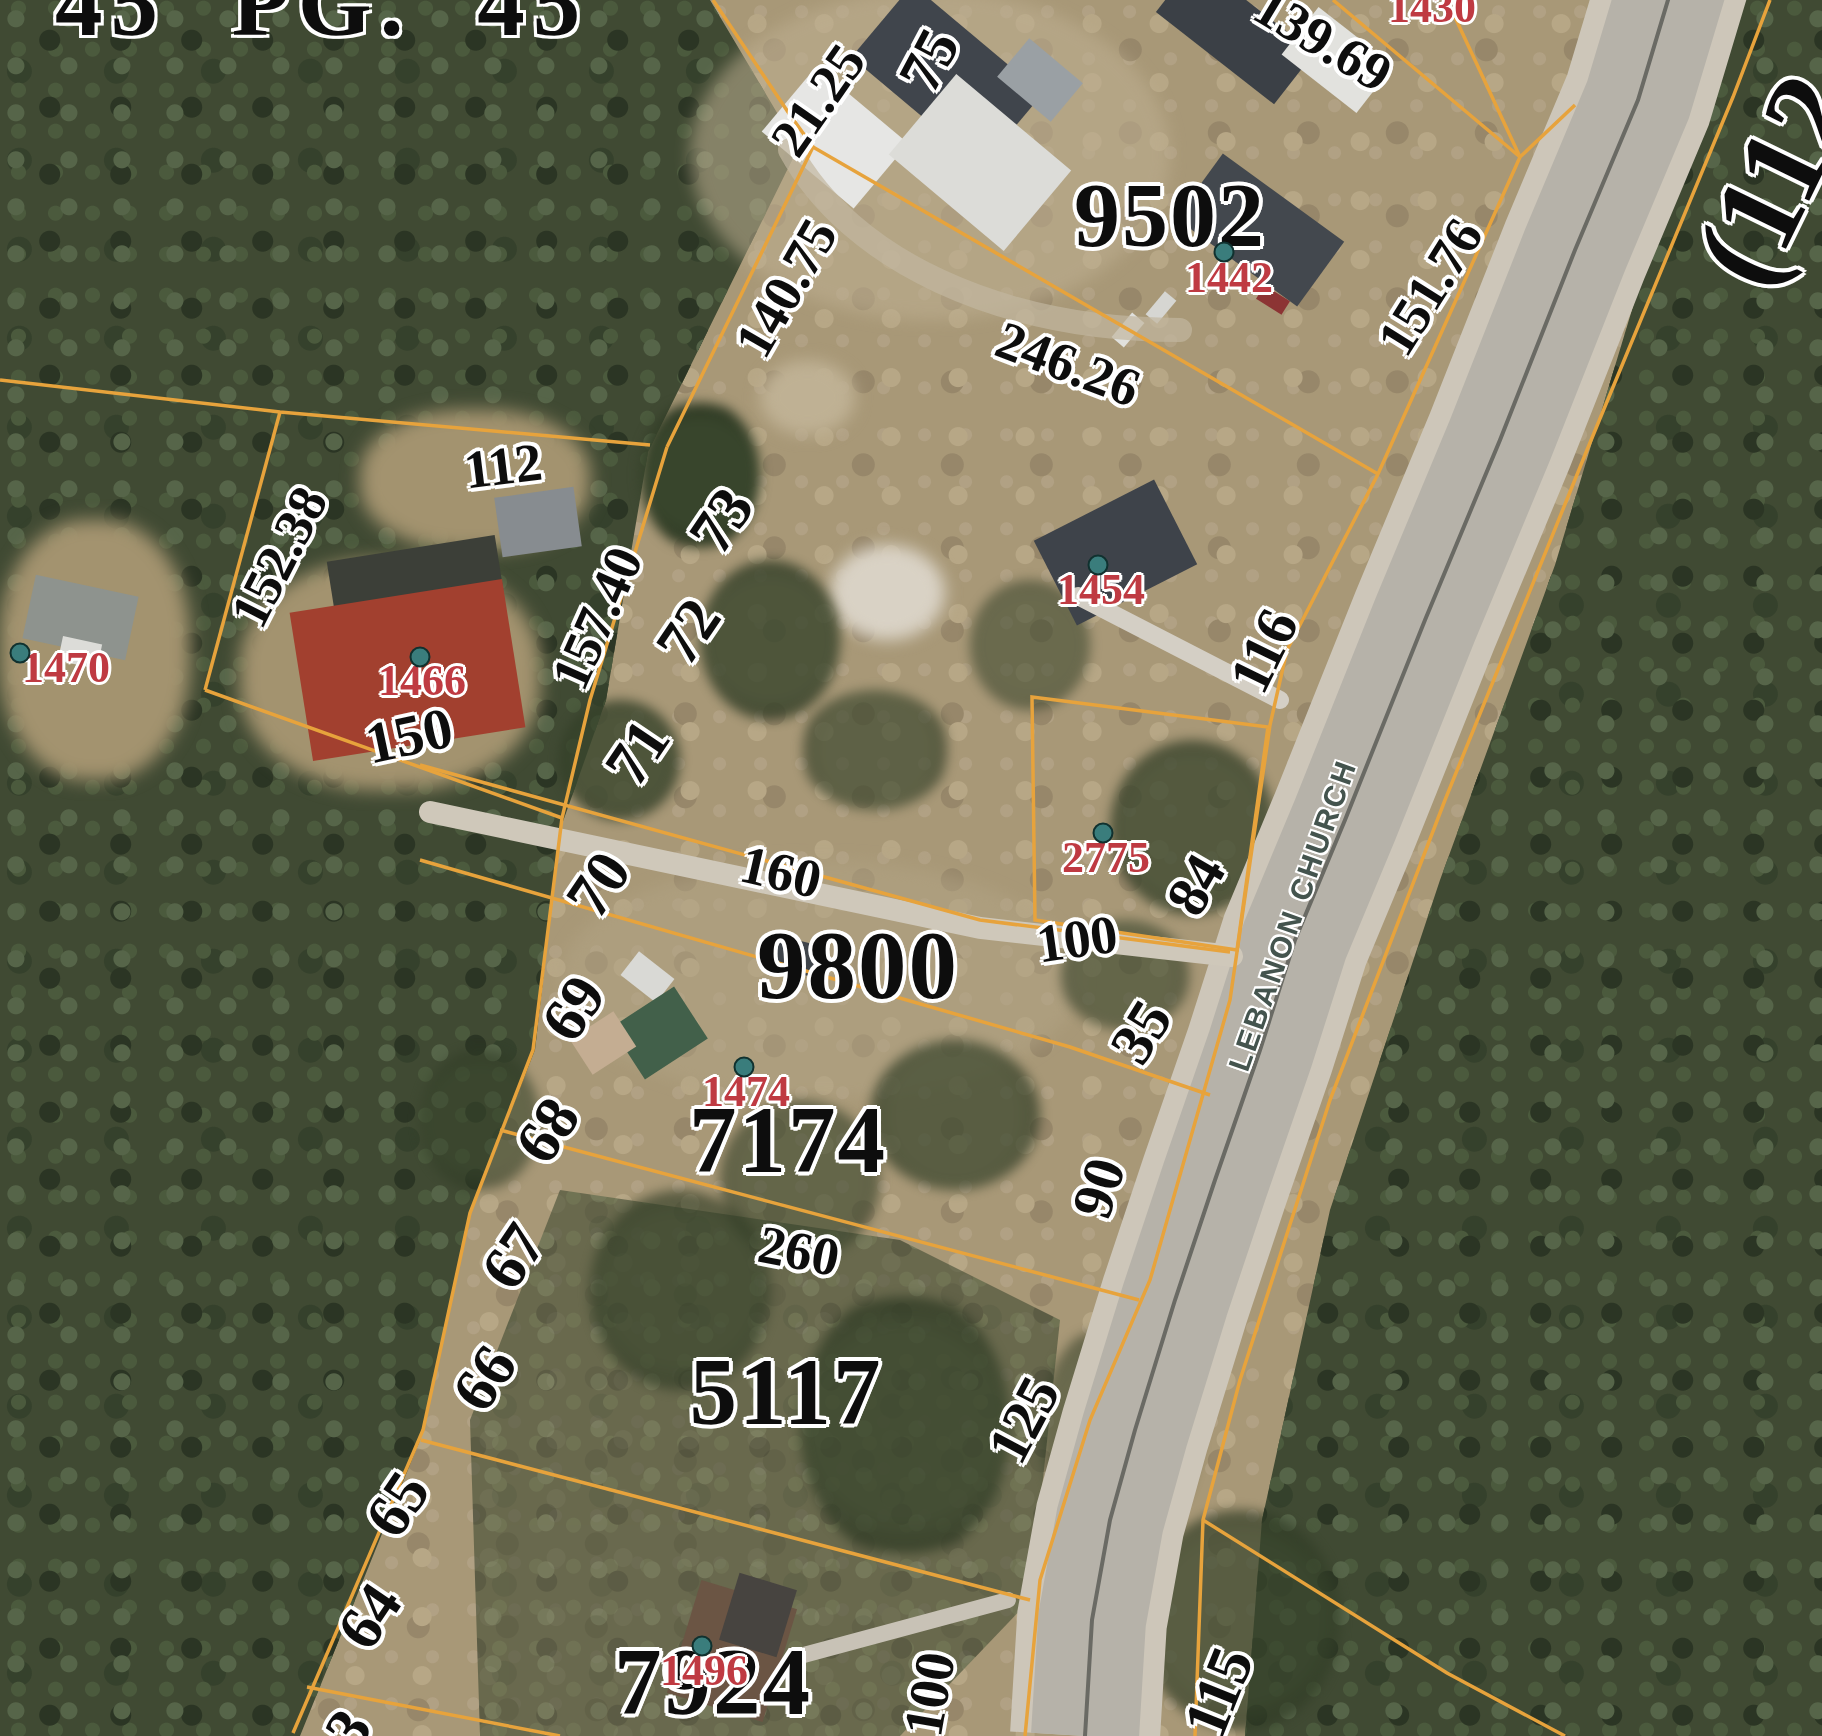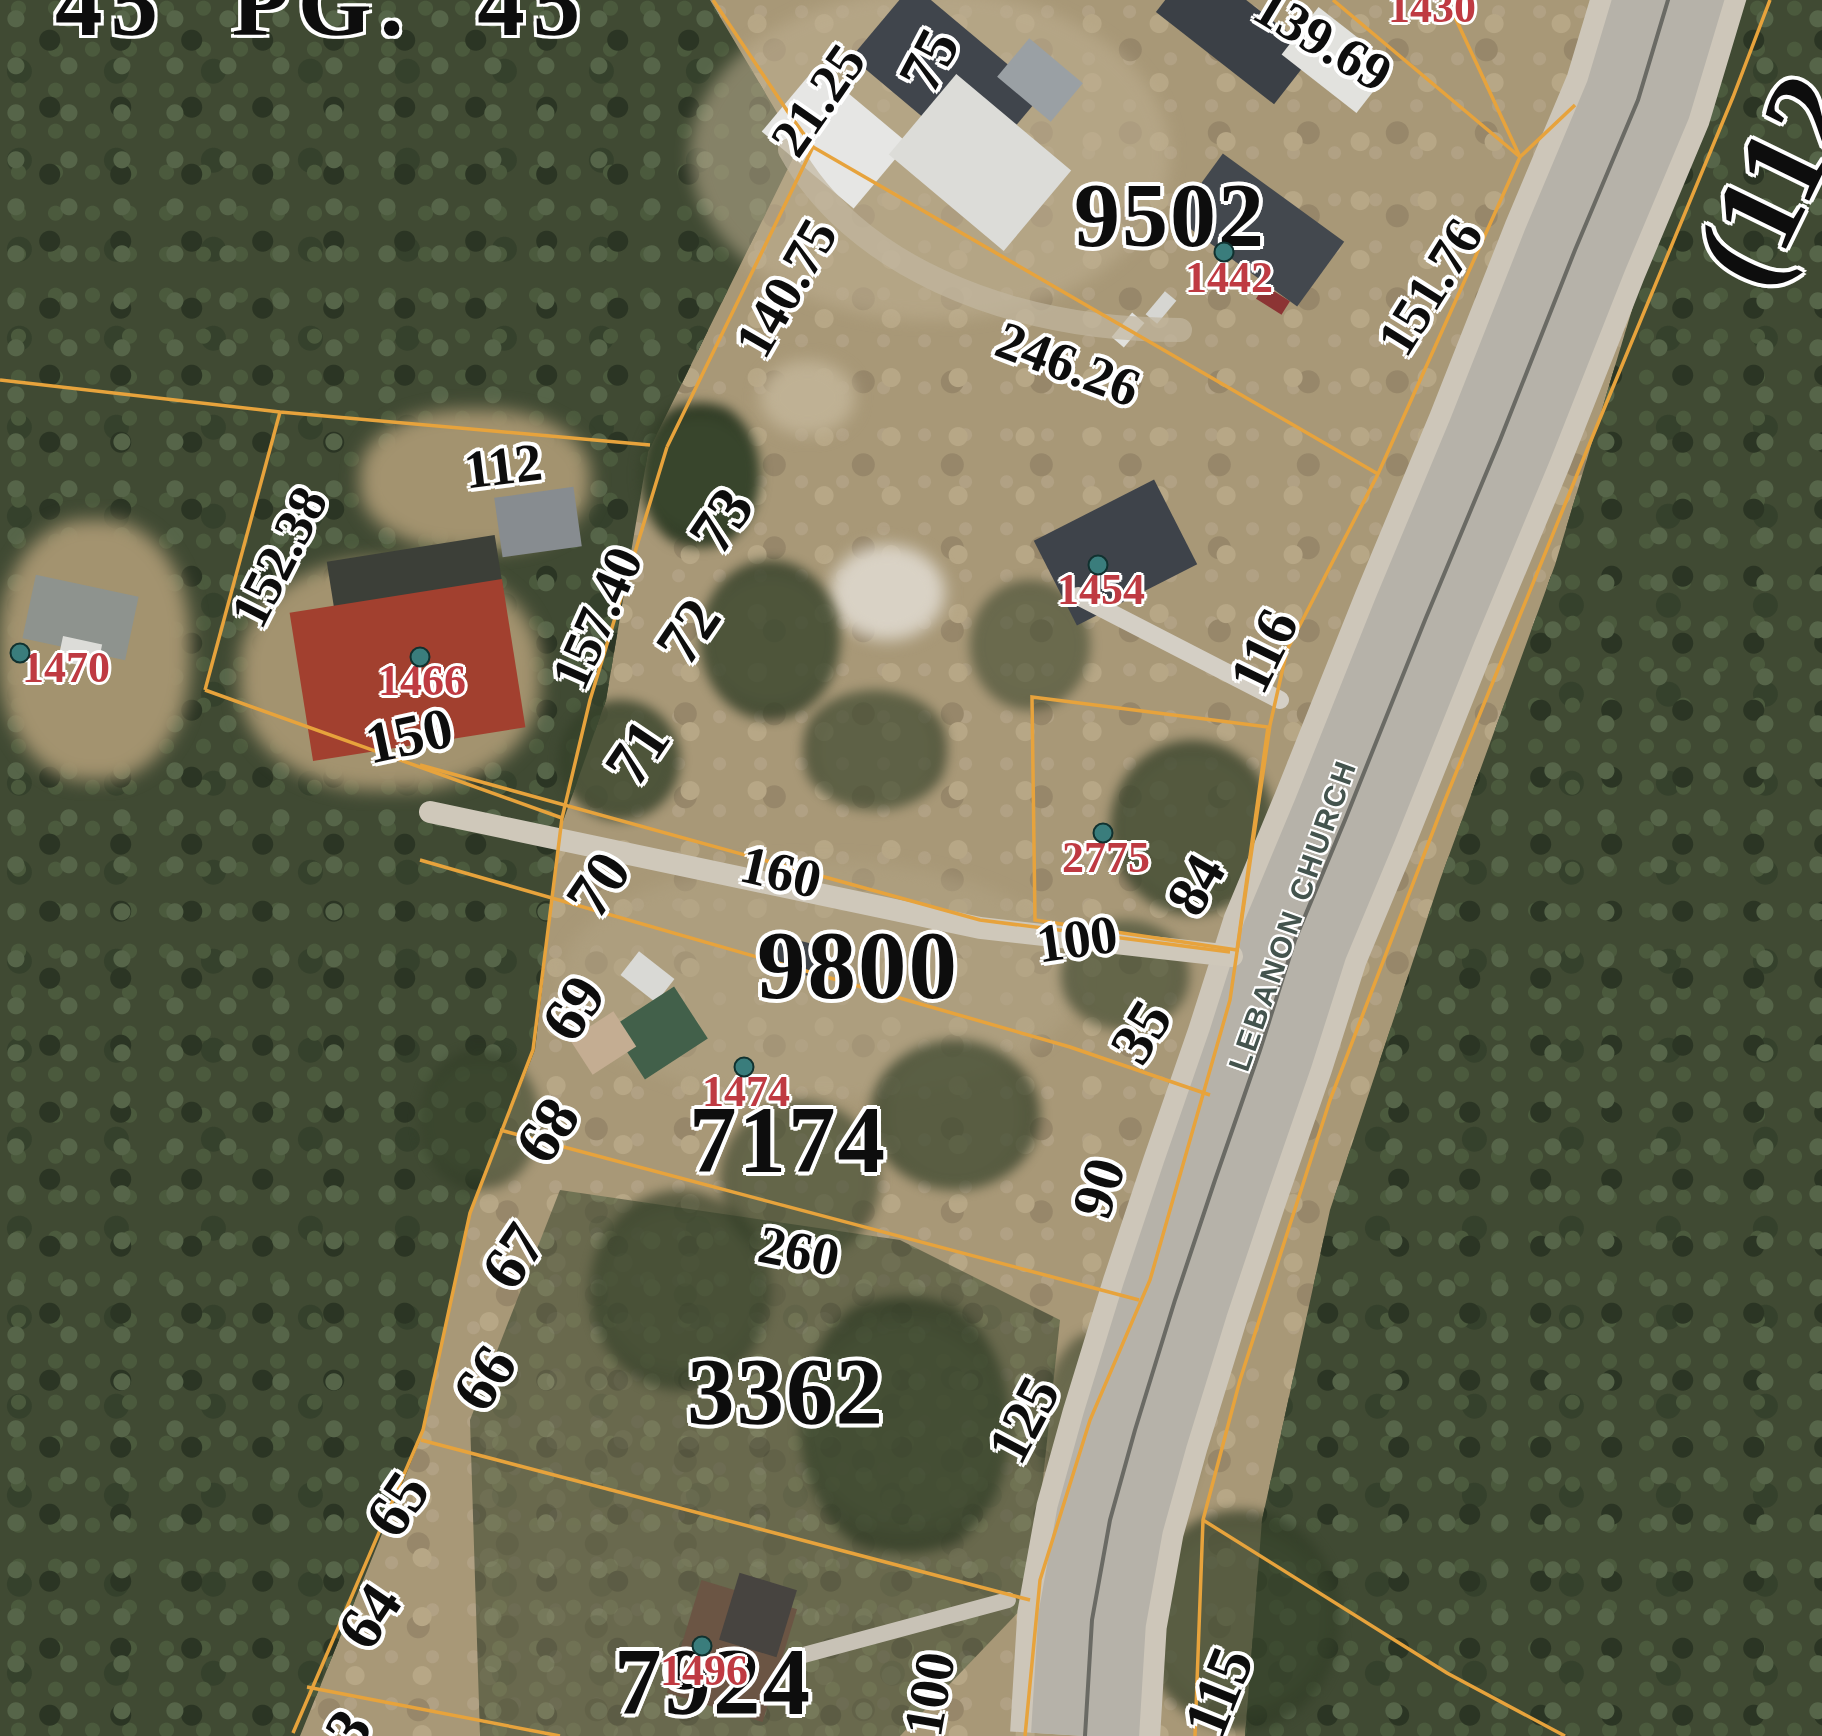--- a/index.html
+++ b/index.html
@@ -132,21 +132,21 @@
       <path d="M307,1687 L560,1736"></path>
     </g>
   </svg>
 
   <div class="deed" style="left:55px;top:-52px;">45 PG. 45</div>
   <div class="lbl" style="left:1775px;top:180px;--r:-64deg;font-size:120px;">(112</div>
 
   <div class="lbl pnum" style="left:1170px;top:215px;font-size:92px;">9502</div>
   <div class="lbl pnum" style="left:858px;top:965px;font-size:97px;">9800</div>
   <div class="lbl pnum" style="left:788px;top:1140px;font-family:Liberation Serif, serif;">7174</div>
-  <div class="lbl pnum" style="left:786px;top:1392px;">3362</div>
+  <div class="lbl pnum" style="left:786px;top:1392px;">5117</div>
   <div class="lbl pnum" style="left:713px;top:1682px;">7924</div>
 
   <div class="lbl addr" style="left:1432px;top:8px;">1430</div>
   <div class="lbl addr" style="left:1229px;top:278px;">1442</div>
   <div class="dot" style="left:1224px;top:252px;"></div>
   <div class="lbl addr" style="left:66px;top:668px;">1470</div>
   <div class="dot" style="left:20px;top:653px;"></div>
   <div class="lbl addr" style="left:422px;top:681px;">1466</div>
   <div class="dot" style="left:420px;top:657px;"></div>
   <div class="lbl addr" style="left:1101px;top:590px;">1454</div>

